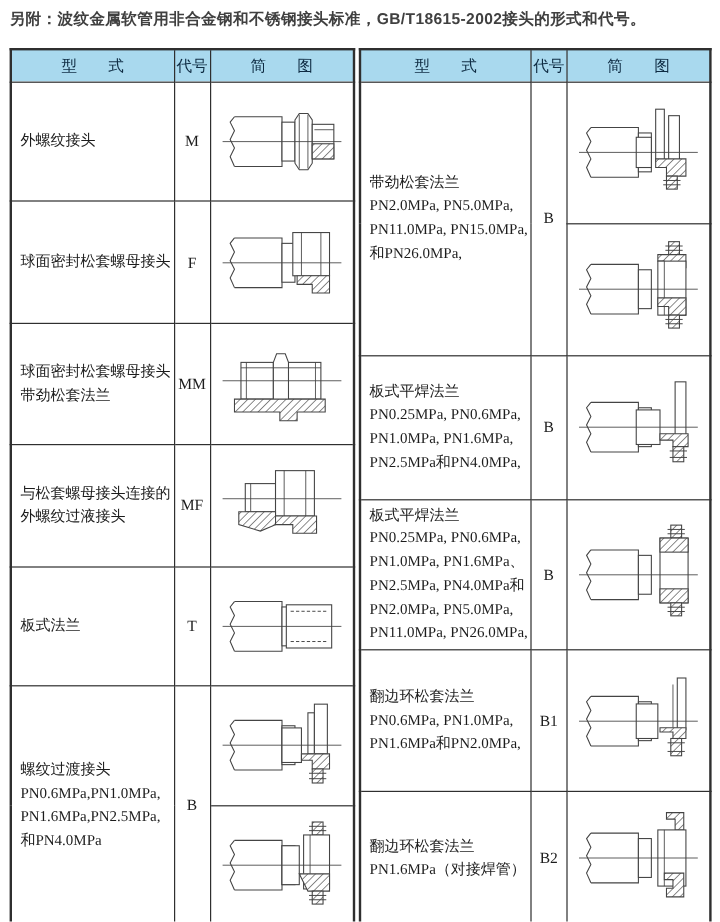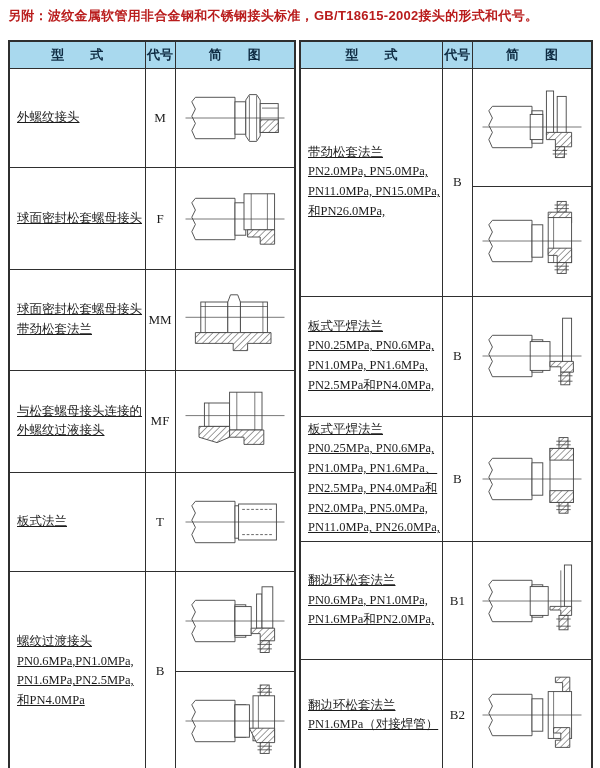--- a/index.html
+++ b/index.html
@@ -1,36 +1,36 @@
 <!DOCTYPE html>
 <html><head>
 <meta charset="utf-8">
 <style>
   * { box-sizing: border-box; margin: 0; padding: 0; }
   html,body { width: 600px; height: 768px; background: #ffffff; overflow: hidden; }
   body { font-family: "Liberation Sans", sans-serif; position: relative; }
   .page-title {
     position: absolute; top: 7px; left: 8px; width: 588px;
-    font-size: 13px; font-weight: bold; color: #b91c1c;
+    font-size: 13px; font-weight: bold; color: #404040;
     letter-spacing: 0.3px; white-space: nowrap;
   }
   .tables-wrap { position: absolute; top: 40px; left: 8px; display: flex; gap: 3px; }
   table.fit { border-collapse: collapse; border: 2px solid #2f2f2f; table-layout: fixed; }
   table.fit th {
     background: #a9d9ee; border: 1px solid #2f2f2f;
-    font-size: 13px; font-weight: bold; color: #0e2b42;
+    font-size: 13px; font-weight: normal; color: #0e2b42;
     font-family: "Liberation Sans", sans-serif;
   }
   table.fit td { border: 1px solid #2f2f2f; background: #fff; }
   td.type {
     font-family: "Liberation Serif", "DejaVu Serif", serif;
     font-size: 12.5px; color: #1c1c1c; padding: 3px 2px 3px 7px;
     line-height: 1.58; vertical-align: middle;
   }
-  td.type div { white-space: nowrap; text-decoration: underline; }
+  td.type div { white-space: nowrap; }
   td.code {
     text-align: center; vertical-align: middle;
     font-family: "Liberation Serif", "DejaVu Serif", serif;
     font-size: 13px; color: #1c1c1c;
   }
   td.hl { background: #fcf8d2; }
   td.diag { text-align: center; vertical-align: middle; padding: 0; background:#fff; }
   td.diag svg { display: block; margin: 0 auto; }
 </style>
 </head>

